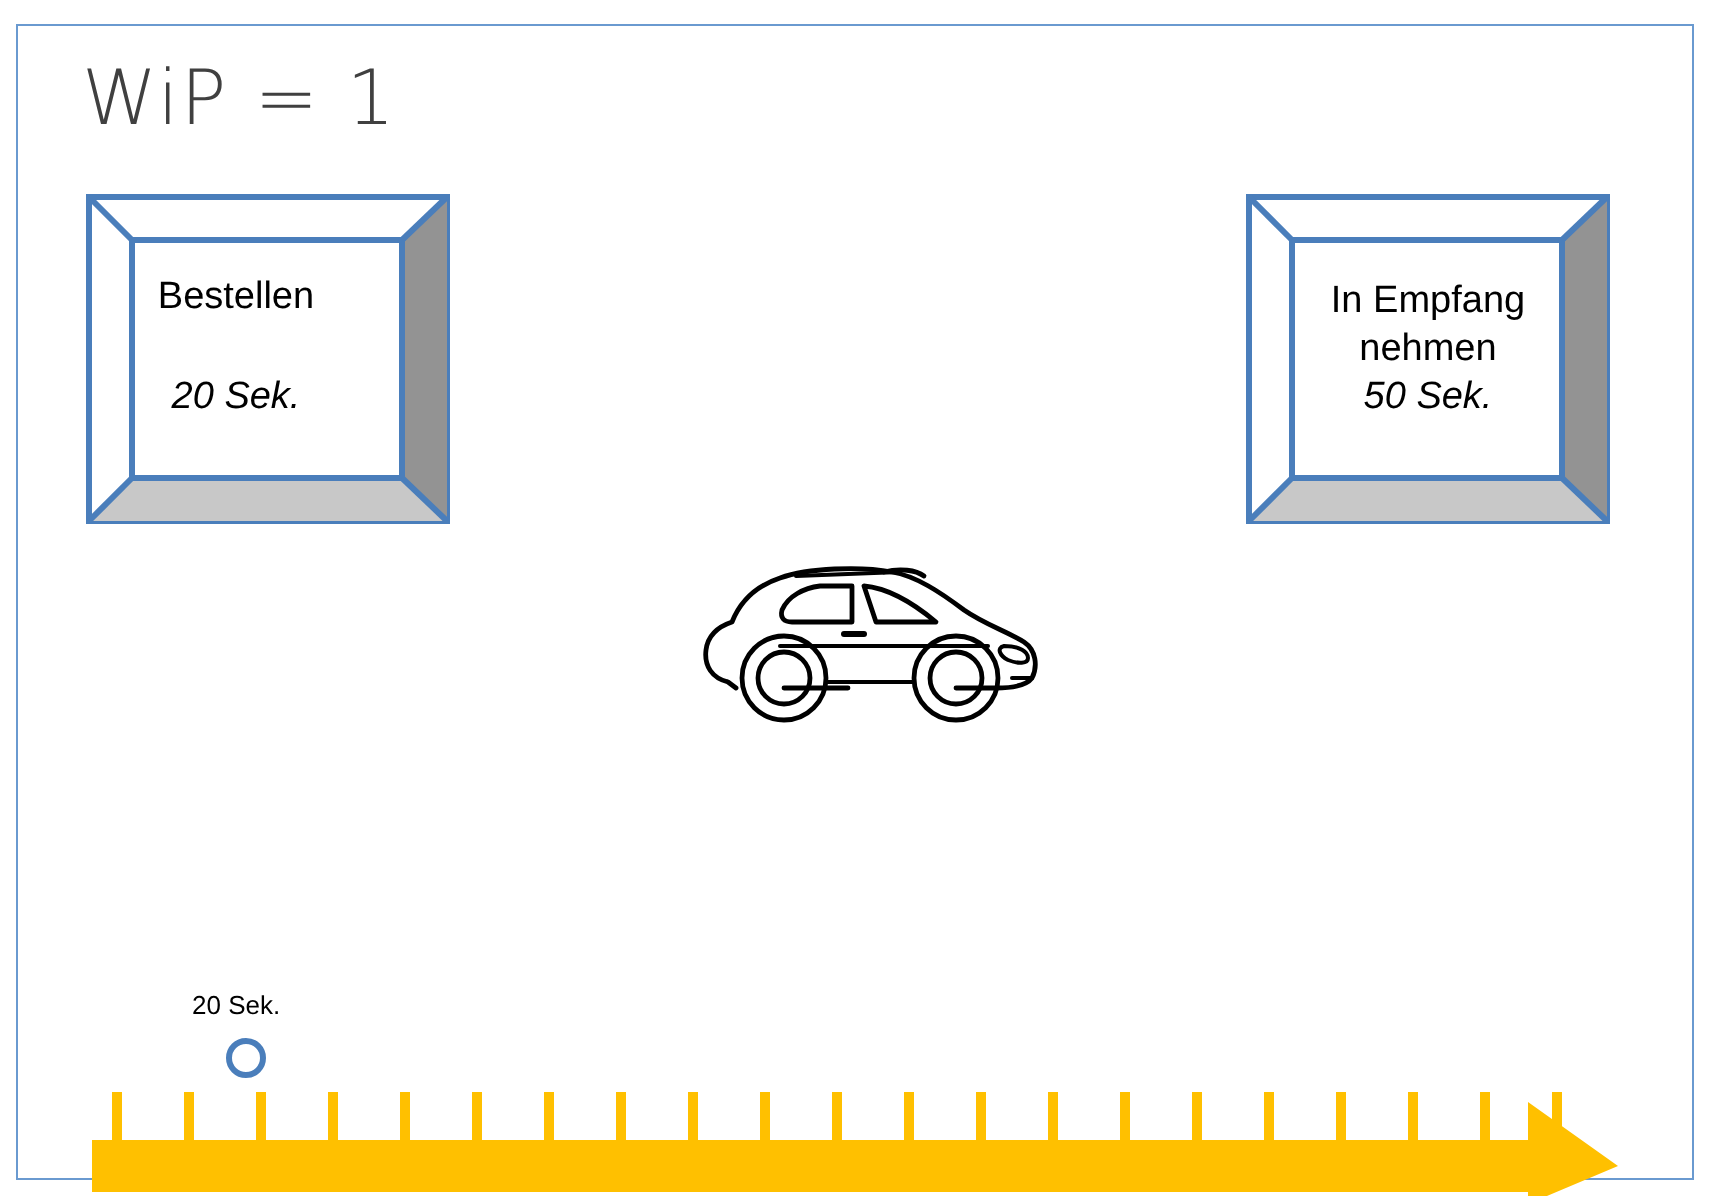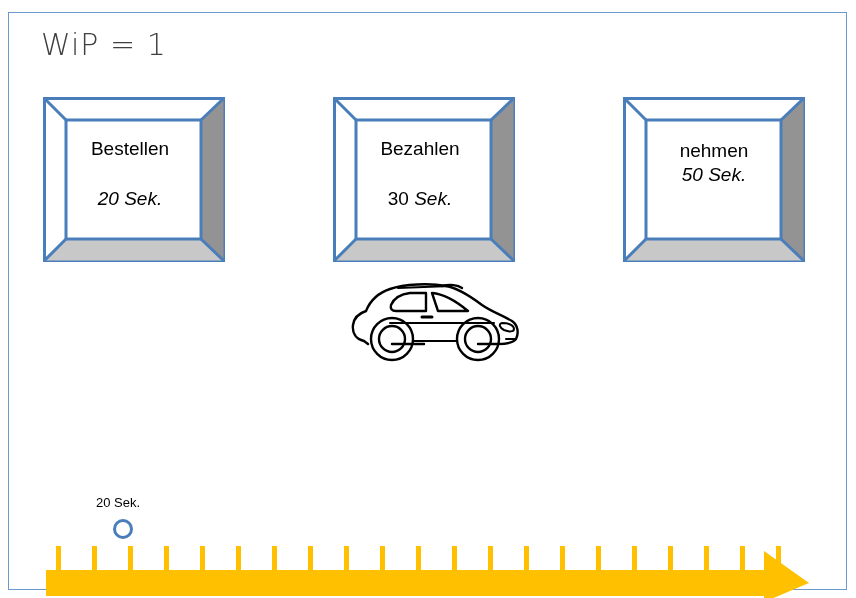--- a/index.html
+++ b/index.html
@@ -24,21 +24,21 @@
     border: 1px solid #6a9ad0;
     background: #ffffff;
     box-sizing: border-box;
   }
 
   
   #title {
     position: absolute;
     left: 32px;
     top: 14px;
-    font-size: 30px;
+    font-size: 38px;
     font-weight: 300;
     color: #404040;
     letter-spacing: 1px;
     white-space: pre;
     font-family: "DejaVu Sans", sans-serif;
   }
 
   
   .frame-box {
     position: absolute;
@@ -47,21 +47,21 @@
   }
   .frame-box .bevel-svg {
     position: absolute;
     left: 0;
     top: 0;
     width: 182px;
     height: 165px;
   }
   .frame-box .inner-text {
     position: absolute;
-    left: 20px;
+    left: 8px;
     top: 24px;
     width: 134px;
     height: 117px;
     display: flex;
     flex-direction: column;
     align-items: center;
     justify-content: flex-start;
     padding-top: 16px;
     box-sizing: border-box;
     text-align: center;
@@ -133,49 +133,34 @@
       <line x1="180.5" y1="1.5" x2="158" y2="23" stroke="#4a7ebb" stroke-width="3"></line>
       <line x1="180.5" y1="163.5" x2="158" y2="142" stroke="#4a7ebb" stroke-width="3"></line>
       <line x1="1.5" y1="163.5" x2="23" y2="142" stroke="#4a7ebb" stroke-width="3"></line>
     </svg>
     <div class="inner-text">
       <span class="line-title">Bestellen</span>
       <span class="line-time italic">20 Sek.</span>
     </div>
   </div>
 
-  <div class="frame-box gap" style="left:324px; top:84px;">
-    <svg class="bevel-svg" viewBox="0 0 182 165">
-      <rect x="1.5" y="1.5" width="179" height="162" fill="#ffffff" stroke="#4a7ebb" stroke-width="3"></rect>
-      <polygon points="158,23 180.5,1.5 180.5,163.5 158,142" fill="#939393" stroke="none"></polygon>
-      <polygon points="23,142 158,142 180.5,163.5 1.5,163.5" fill="#c8c8c8" stroke="none"></polygon>
-      <rect x="23" y="23" width="135" height="119" fill="#ffffff" stroke="#4a7ebb" stroke-width="3"></rect>
-      <line x1="1.5" y1="1.5" x2="23" y2="23" stroke="#4a7ebb" stroke-width="3"></line>
-      <line x1="180.5" y1="1.5" x2="158" y2="23" stroke="#4a7ebb" stroke-width="3"></line>
-      <line x1="180.5" y1="163.5" x2="158" y2="142" stroke="#4a7ebb" stroke-width="3"></line>
-      <line x1="1.5" y1="163.5" x2="23" y2="142" stroke="#4a7ebb" stroke-width="3"></line>
-    </svg>
-    <div class="inner-text">
-      <span class="line-title">Bezahlen</span>
-      <span class="line-time"><span>30</span> <span class="italic">Sek.</span></span>
-    </div>
-  </div>
 
   <div class="frame-box" style="left:614px; top:84px;">
     <svg class="bevel-svg" viewBox="0 0 182 165">
       <rect x="1.5" y="1.5" width="179" height="162" fill="#ffffff" stroke="#4a7ebb" stroke-width="3"></rect>
       <polygon points="158,23 180.5,1.5 180.5,163.5 158,142" fill="#939393" stroke="none"></polygon>
       <polygon points="23,142 158,142 180.5,163.5 1.5,163.5" fill="#c8c8c8" stroke="none"></polygon>
       <rect x="23" y="23" width="135" height="119" fill="#ffffff" stroke="#4a7ebb" stroke-width="3"></rect>
       <line x1="1.5" y1="1.5" x2="23" y2="23" stroke="#4a7ebb" stroke-width="3"></line>
       <line x1="180.5" y1="1.5" x2="158" y2="23" stroke="#4a7ebb" stroke-width="3"></line>
       <line x1="180.5" y1="163.5" x2="158" y2="142" stroke="#4a7ebb" stroke-width="3"></line>
       <line x1="1.5" y1="163.5" x2="23" y2="142" stroke="#4a7ebb" stroke-width="3"></line>
     </svg>
     <div class="inner-text" style="left:14px; width:154px; padding-top:18px;">
+      <span class="line-title">In Empfang</span>
       <span class="line-title">nehmen</span>
       <span class="line-time italic">50 Sek.</span>
     </div>
   </div>
 
   <svg id="car" viewBox="0 0 178 84">
     <g fill="none" stroke="#000000" stroke-width="2.4" stroke-linejoin="round" stroke-linecap="round">
 
       <path d="M18,62 C10,60 6,54 7,46 C8,38 14,34 20,32
                C24,22 32,14 44,10 C58,5 84,4 100,7

